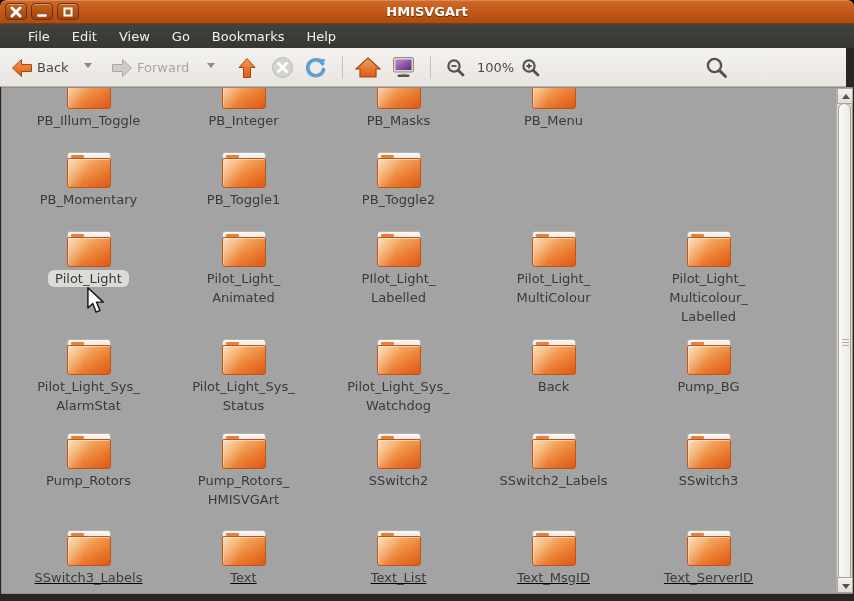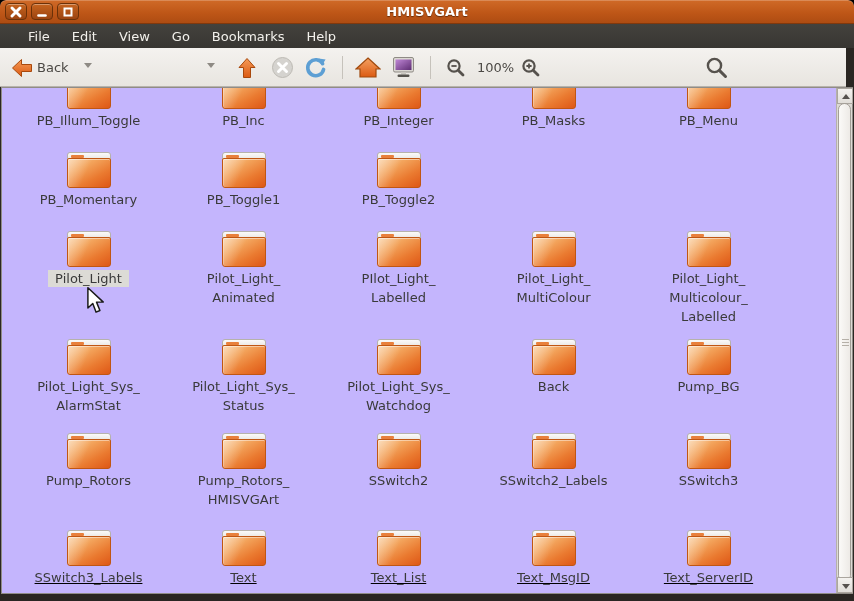--- a/index.html
+++ b/index.html
@@ -47,41 +47,41 @@
            background:linear-gradient(#FDFDFC, #EFEDE9);
            box-shadow:inset 0 1px 0 #fff; }
   .combo .val { position:absolute; left:10px; top:4px; font-size:13px; color:#4C4945; }
   .combo .carrow { position:absolute; right:9px; top:11px; width:0; height:0;
                    border-left:4px solid transparent; border-right:4px solid transparent;
                    border-top:5px solid #757169; }
 
   
   .framewrap { position:absolute; left:1px; right:1px; top:87px; bottom:7px;
                border:1px solid #908C86; background:#fff; }
-  .icons { position:absolute; left:0; top:0; right:16px; bottom:0; overflow:hidden; background:#c4b5fd; }
+  .icons { position:absolute; left:0; top:0; right:16px; bottom:0; overflow:hidden; background:#a3a3a3; }
   .icon-row { position:absolute; left:9px; width:775px; display:flex; }
   .cell { width:155px; display:flex; flex-direction:column; align-items:center; }
 
   .folder { position:relative; width:44px; height:36px; }
   .ftab { position:absolute; top:0; left:0; right:0; height:9px;
           background:linear-gradient(#FBFAF9, #E7E4DF);
           border:1px solid #B6B2AC; border-radius:3px 3px 0 0; }
   .fchip { position:absolute; top:2px; left:3px; width:13px; height:3px;
            background:#E8803C; border-radius:1px; }
   .fbody { position:absolute; top:6px; left:0; right:0; bottom:0;
            border:1px solid #C05613; border-radius:2px 2px 3px 3px;
            background:
              linear-gradient(115deg, rgba(255,255,255,.40), rgba(255,255,255,0) 45%),
              linear-gradient(150deg, #F9C892 0%, #F3A45C 32%, #EA7A30 66%, #DE5716 100%);
            box-shadow:inset 0 1px 0 rgba(255,255,255,.45), inset 1px 0 0 rgba(255,255,255,.25); }
 
   .flabel { margin-top:2px; font-size:13px; line-height:19px; color:#3A3A3A;
             text-align:center; }
   .fl-text { white-space:pre-line; }
-  .sel .fl-text { background:#DCDBD6; border-radius:0; padding:1px 7px; }
+  .sel .fl-text { background:#DCDBD6; border-radius:6px; padding:1px 7px; }
 
   
   .scrollbar { position:absolute; top:0; right:0; width:16px; bottom:0;
                background:#DDDAD5; border-left:1px solid #B5B1AA; }
   .sbtn { position:absolute; left:0; width:16px; height:16px;
           background:linear-gradient(#F4F2EF, #E1DED9); border:1px solid #ABA69F; }
   .sbtn.up { top:0; } .sbtn.down { bottom:0; }
   .sbtn .tri { position:absolute; left:4px; width:0; height:0;
                border-left:4px solid transparent; border-right:4px solid transparent; }
   .sbtn.up .tri { top:5px; border-bottom:5px solid #56524E; }
@@ -138,20 +138,26 @@
           <stop offset="0" stop-color="#F59A57"></stop>
               <stop offset="1" stop-color="#DB5A12"></stop>
             </linearGradient>
           </defs>
         <path d="M10.5 1.5 L1.5 10 L10.5 18.5 L10.5 13.5 L20.5 13.5 L20.5 6.5 L10.5 6.5 Z" fill="url(#og1)" stroke="#A8480C" stroke-width="1"></path>
       </svg>
       <span class="lbl">Back</span>
     </div>
     <div class="drop" style="left:84px;"></div>
 
+    <div class="tbtn disabled" style="left:108px;">
+      <svg width="22" height="20" viewBox="0 0 22 20">
+        <path d="M11.5 1.5 L20.5 10 L11.5 18.5 L11.5 13.5 L1.5 13.5 L1.5 6.5 L11.5 6.5 Z" fill="#CFCCC7" stroke="#ACA8A1" stroke-width="1"></path>
+      </svg>
+      <span class="lbl">Forward</span>
+    </div>
     <div class="drop" style="left:207px;"></div>
 
     <div class="tbtn" style="left:234px;">
       <svg width="20" height="22" viewBox="0 0 20 22">
         <defs>
             <linearGradient id="og2" x1="0" y1="0" x2="0" y2="1">
           <stop offset="0" stop-color="#F59A57"></stop>
               <stop offset="1" stop-color="#DB5A12"></stop>
             </linearGradient>
           </defs>
@@ -244,26 +250,20 @@
           <div class="cell">
             <div class="folder">
               <div class="fbody"></div>
             </div>
             <div class="flabel"><span class="fl-text">PB_Illum_Toggle</span></div>
           </div>
           <div class="cell">
             <div class="folder">
               <div class="fbody"></div>
             </div>
-            <div class="flabel"><span class="fl-text">PB_Inc</span></div>
-          </div>
-          <div class="cell">
-            <div class="folder">
-              <div class="fbody"></div>
-            </div>
             <div class="flabel"><span class="fl-text">PB_Integer</span></div>
           </div>
           <div class="cell">
             <div class="folder">
               <div class="fbody"></div>
             </div>
             <div class="flabel"><span class="fl-text">PB_Masks</span></div>
           </div>
           <div class="cell">
             <div class="folder">

